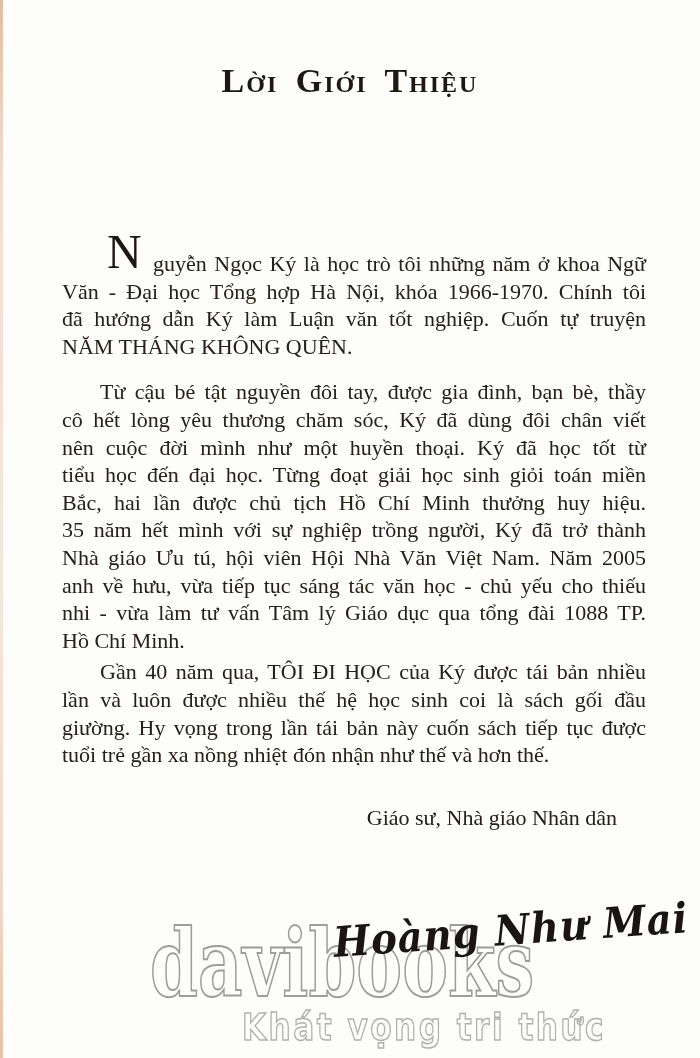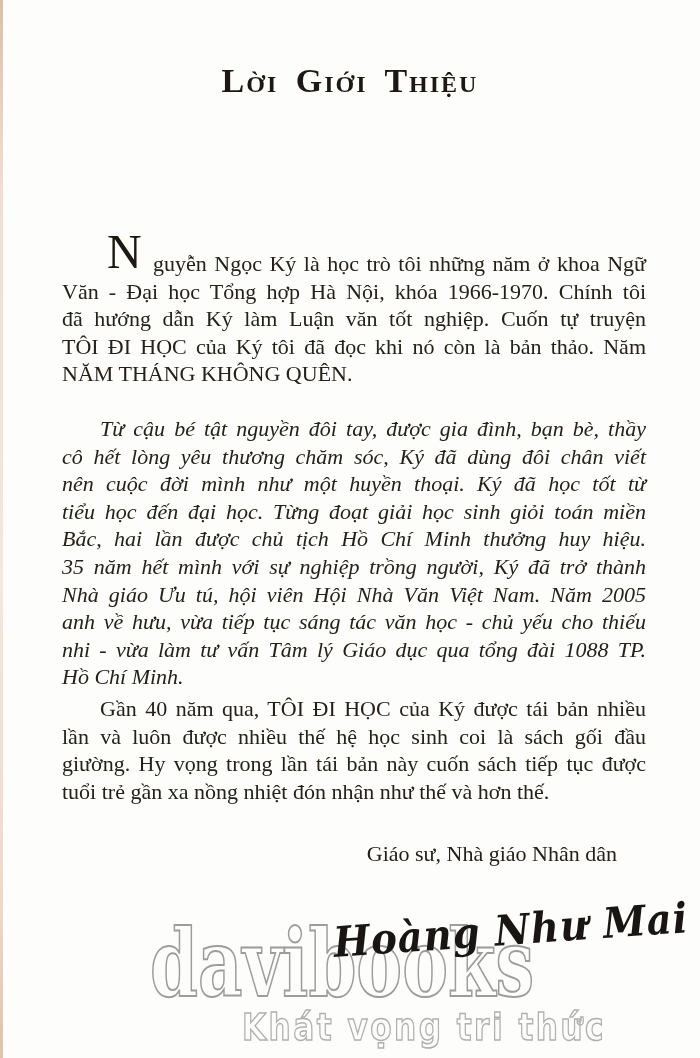--- a/index.html
+++ b/index.html
@@ -30,21 +30,21 @@
   }
   .content{
     margin-left:62px;
     width:584px;
     font-size:22px;
     line-height:27.6px;
     color:#262019;
   }
   .para{margin:0;}
   .p1{margin-top:150px;position:relative;}
-  .p2{margin-top:27px;font-style:italic;}
+  .p2{margin-top:18px;}
   .p3{margin-top:4px;}
   .tline{
     text-align:justify;
     text-align-last:justify;
     text-justify:inter-word;
     white-space:nowrap;
   }
   .tline:last-child{text-align-last:left;}
   .p1 .tline:first-child{padding-left:91px;}
   .p2 .tline:first-child,.p3 .tline:first-child{padding-left:38px;}
@@ -98,21 +98,20 @@
 </div>
 
 <div class="content">
 
   <div class="para p1">
     <span class="dropcap">N</span>
     <div>
         <div class="tline">guyễn Ngọc Ký là học trò tôi những năm ở khoa Ngữ</div>
         <div class="tline">Văn - Đại học Tổng hợp Hà Nội, khóa 1966-1970. Chính tôi</div>
         <div class="tline">đã hướng dẫn Ký làm Luận văn tốt nghiệp. Cuốn tự truyện</div>
-        <div class="tline">TÔI ĐI HỌC của Ký tôi đã đọc khi nó còn là bản thảo. Năm</div>
         <div class="tline">NĂM THÁNG KHÔNG QUÊN.</div>
       </div>
   </div>
 
   <div class="para p2">
     <div>
         <div class="tline">Từ cậu bé tật nguyền đôi tay, được gia đình, bạn bè, thầy</div>
         <div class="tline">cô hết lòng yêu thương chăm sóc, Ký đã dùng đôi chân viết</div>
         <div class="tline">nên cuộc đời mình như một huyền thoại. Ký đã học tốt từ</div>
         <div class="tline">tiểu học đến đại học. Từng đoạt giải học sinh giỏi toán miền</div>

